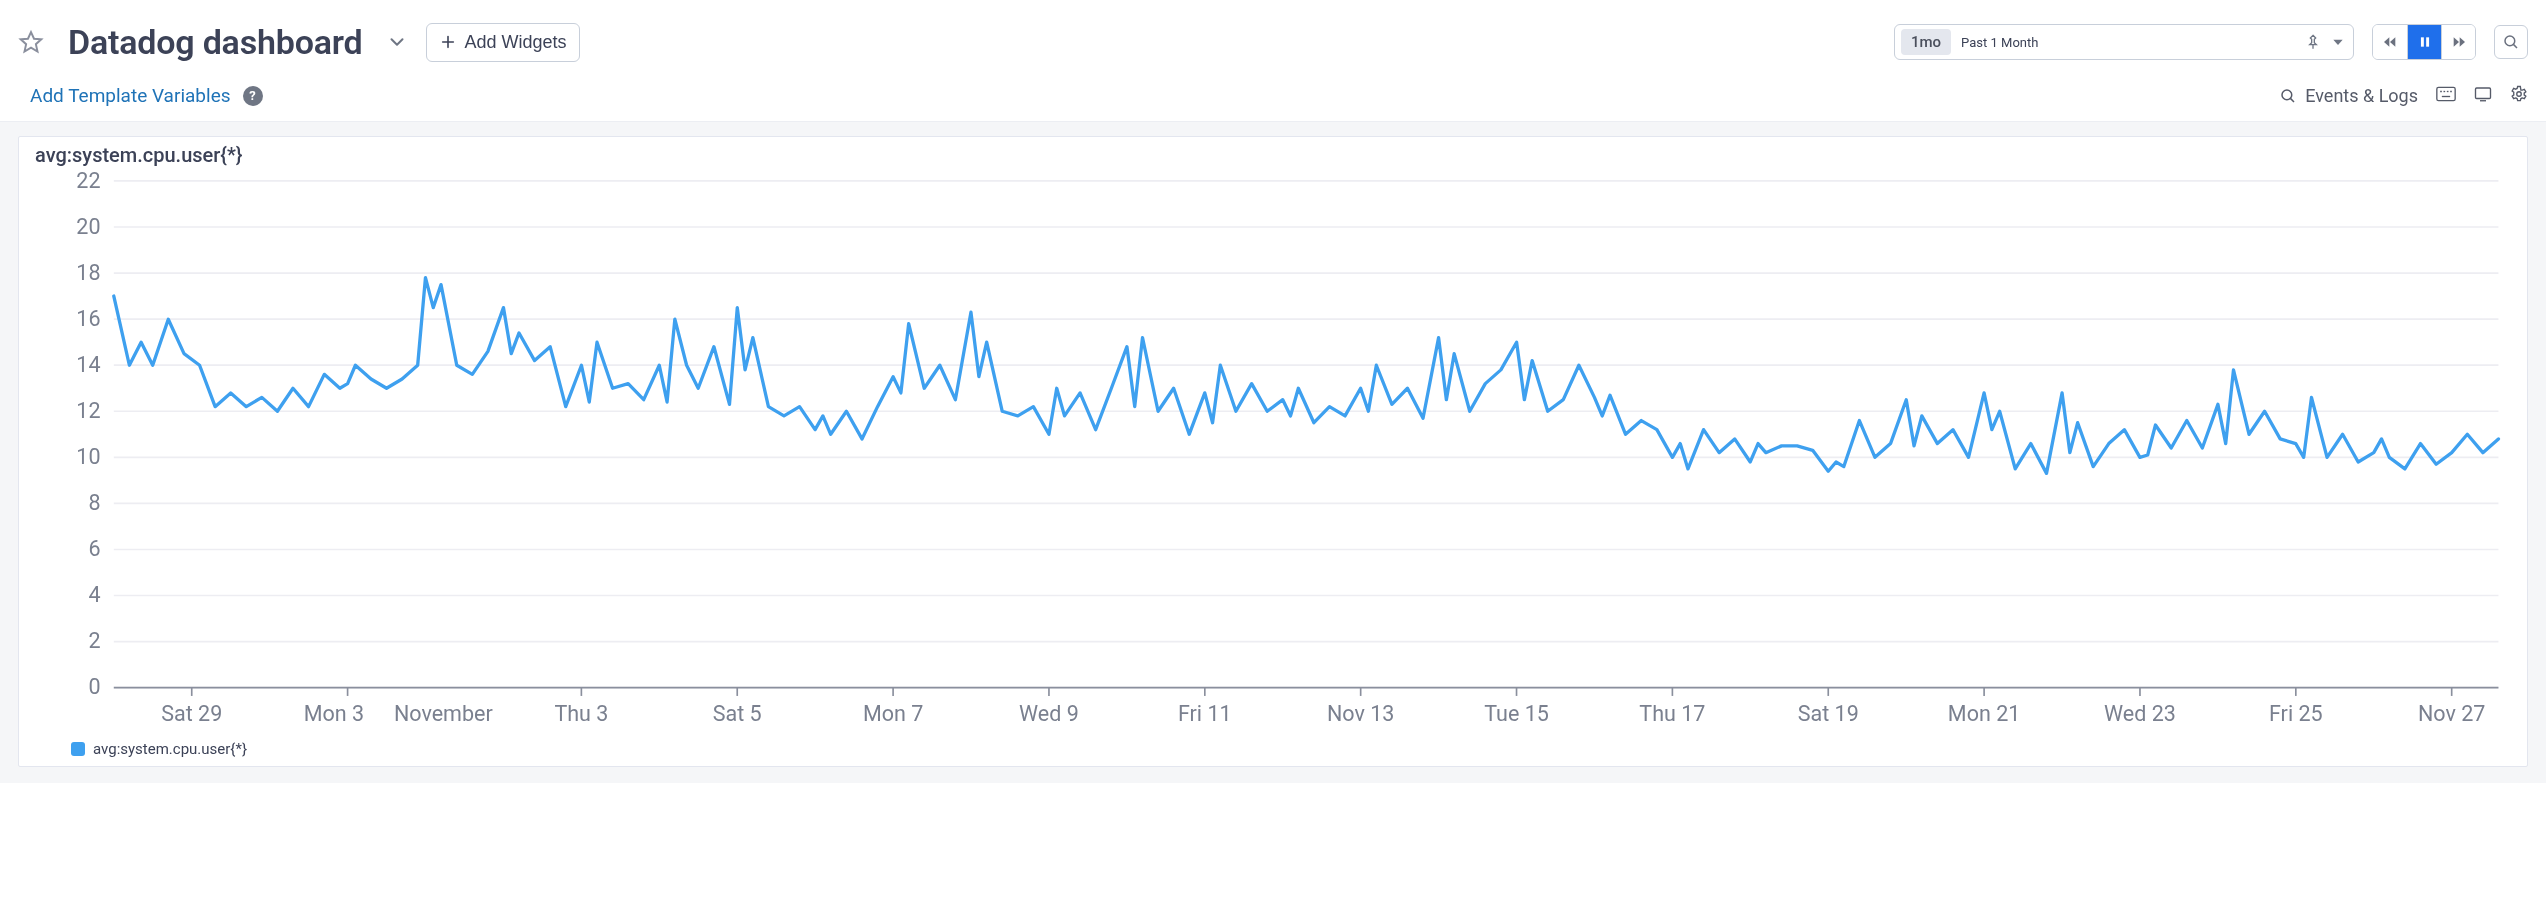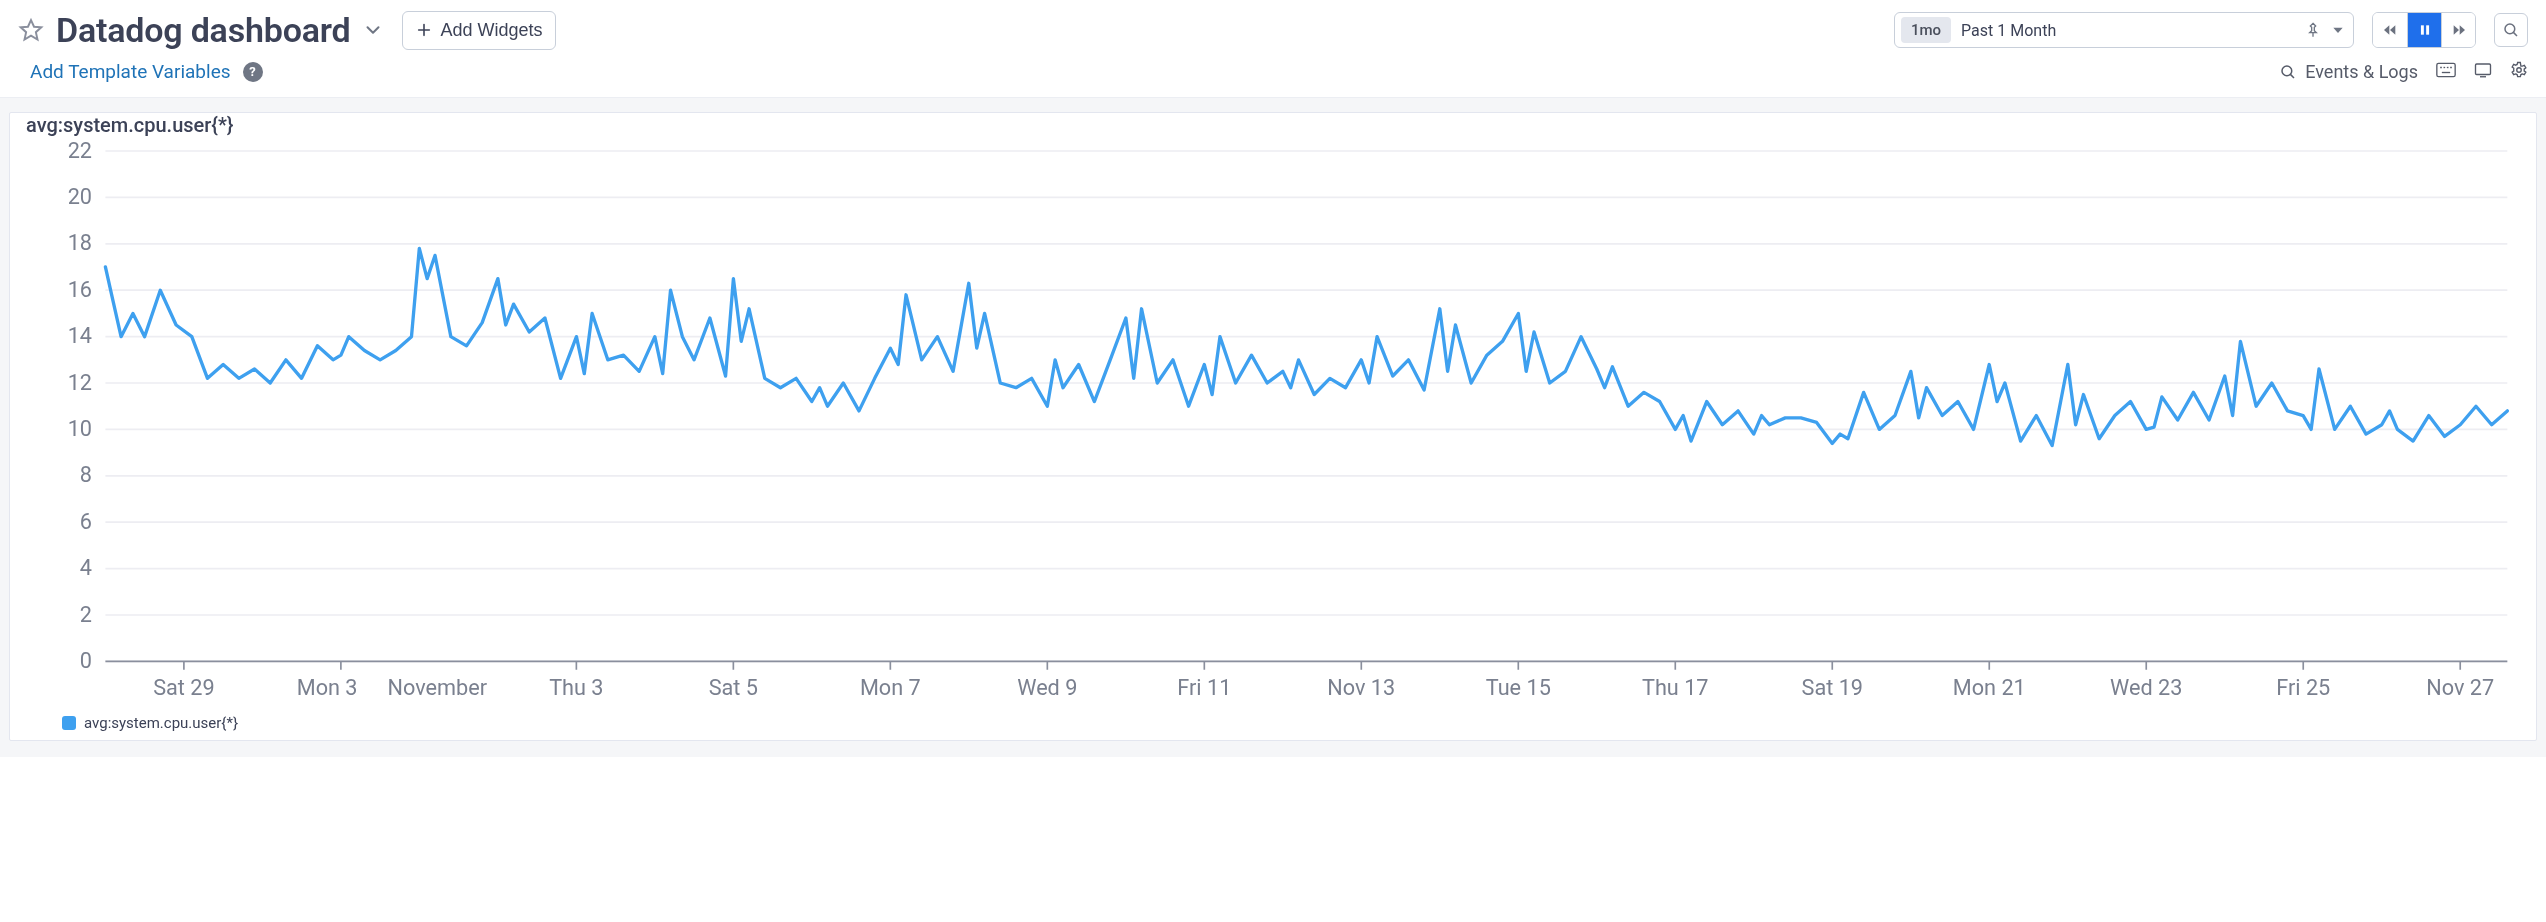--- a/index.html
+++ b/index.html
@@ -11,21 +11,21 @@
     --link:#1f73b7;
     --btn-bg:#fff;
     --btn-border:#c8cfda;
     --pill-bg:#e4e7ee;
   }
   * { box-sizing:border-box; }
   html,body { margin:0; padding:0; background:#fff; font-family:-apple-system,BlinkMacSystemFont,"Segoe UI",Roboto,Helvetica,Arial,sans-serif; color:var(--text); }
 
   .topbar { display:flex; align-items:center; padding:10px 18px 8px 18px; gap:18px; }
   .title-cluster { display:flex; align-items:center; gap:12px; }
-  h1.title { font-size:34px; font-weight:600; margin:0; letter-spacing:-0.2px; }
+  h1.title { font-size:34px; font-weight:600; margin:12px; letter-spacing:-0.2px; }
   .icon-btn { display:inline-flex; align-items:center; justify-content:center; cursor:pointer; }
   .star-icon svg, .chev svg { display:block; }
   .chev { color:#6f7684; }
 
   .add-widgets {
     display:inline-flex; align-items:center; gap:8px;
     border:1px solid var(--btn-border); border-radius:6px;
     padding:8px 13px; font-size:18px; background:var(--btn-bg); cursor:pointer;
     color:#3c4257;
   }
@@ -34,21 +34,21 @@
 
   .time-picker {
     display:flex; align-items:center; gap:10px;
     border:1px solid var(--btn-border); border-radius:6px;
     padding:4px 8px 4px 6px; min-width:460px; background:#fff;text-align:right;
   }
   .time-pill {
     background:var(--pill-bg); color:#4a4f5c; font-size:15px; font-weight:500;
     border-radius:4px; padding:4px 10px;
   }
-  .time-label { font-size:16px; color:#3c4257; }
+  .time-label { font-size:13px; color:#3c4257; }
   .time-picker .right { margin-left:auto; display:flex; align-items:center; gap:10px; color:#6f7684; }
 
   .play-group { display:flex; border:1px solid var(--btn-border); border-radius:6px; overflow:hidden; }
   .play-group .seg {
     width:34px; height:34px; display:flex; align-items:center; justify-content:center;
     background:#fff; cursor:pointer; color:#6b717f;
   }
   .play-group .seg + .seg { border-left:1px solid var(--btn-border); }
   .play-group .seg.active { background:#1f6feb; color:#fff; }
 
@@ -65,22 +65,22 @@
     width:20px; height:20px; border-radius:50%; background:#6f7684; color:#fff;
     display:inline-flex; align-items:center; justify-content:center; font-size:13px; font-weight:700;
     cursor:pointer;
   }
   .sub-right { margin-left:auto; display:flex; align-items:center; gap:18px; color:#565b69; }
   .evt { display:inline-flex; align-items:center; gap:8px; font-size:18px; cursor:pointer; }
   .mini-icon { color:#565b69; cursor:pointer; }
 
   .canvas { background:#f5f6f8; padding:14px 0 16px 0; border-top:1px solid #eceef3; }
   .widget {
-    margin:0 9px; background:#fff; border:1px solid #e3e6ef; border-radius:2px;
-    padding:0 12px 8px 12px;
+    margin:0 18px; background:#fff; border:1px solid #e3e6ef; border-radius:2px;
+    padding:6px 12px 8px 12px;
   }
   .widget-title { font-size:20px; font-weight:500; margin:0 0 4px 4px; }
   .chart-wrap { position:relative; }
   svg.chart { display:block; width:100%; height:auto; }
   .grid line { stroke:#ededf2; stroke-width:1; }
   .axis-text { fill:#7a808f; font-size:13px; }
   .series-line { fill:none; stroke:#3ea0ef; stroke-width:2; stroke-linejoin:round; stroke-linecap:round; }
   .axis-line { stroke:#8a8f9d; stroke-width:1; }
 
   .legend { display:flex; align-items:center; gap:8px; padding:6px 0 0 40px; }

